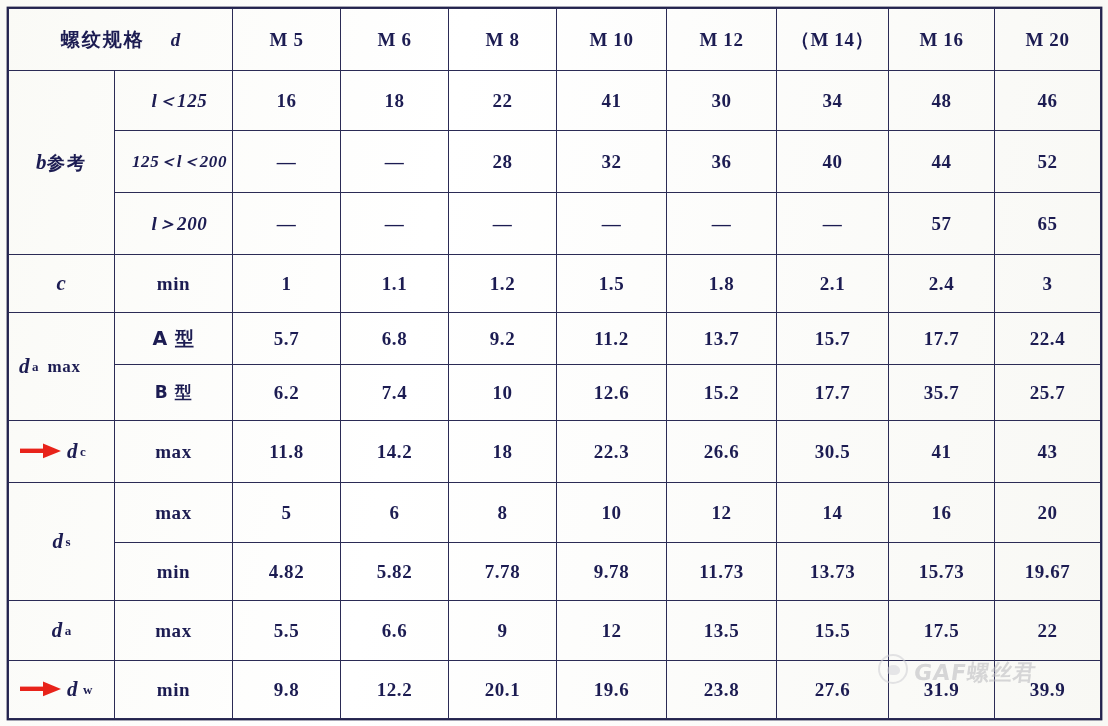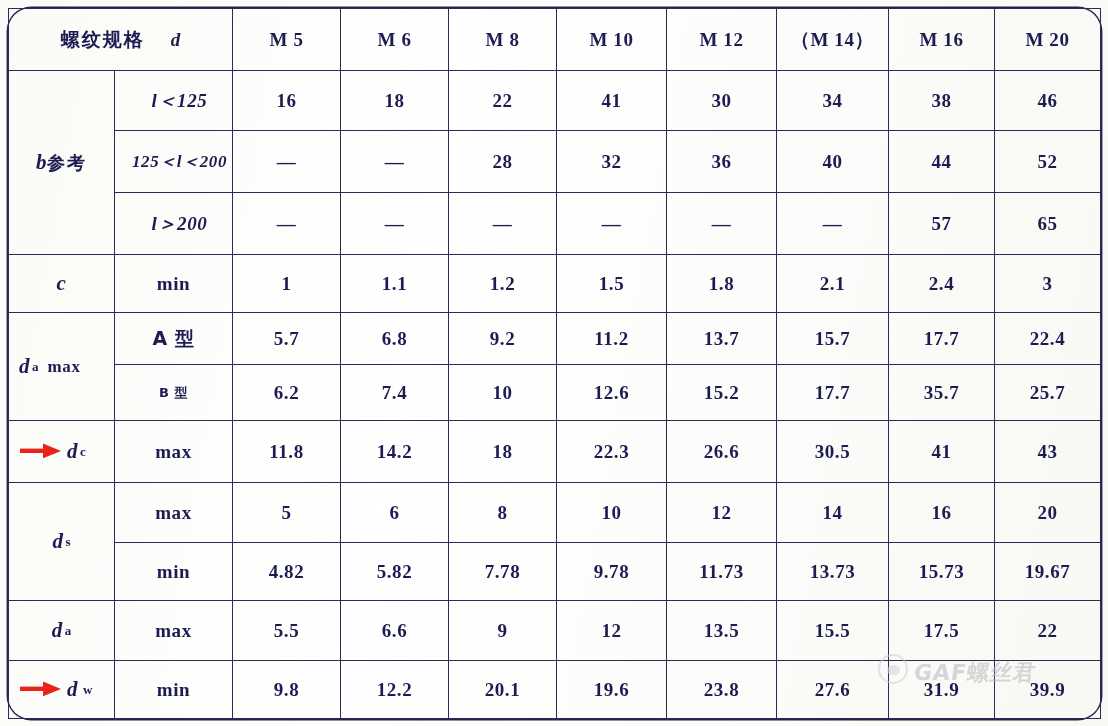--- a/index.html
+++ b/index.html
@@ -35,21 +35,20 @@
   
   table.spec {
     position: absolute;
     left: 8px;
     top: 8px;
     width: 1092px;
     height: 711px;
     border-collapse: collapse;
     table-layout: fixed;
     background: transparent;
-    border-radius: 23px;
   }
 
   table.spec td {
     border: 1px solid #2b2b55;
     text-align: center;
     vertical-align: middle;
     font-size: 19px;
     font-weight: bold;
     letter-spacing: 0.6px;
     color: #1c1c52;
@@ -231,21 +230,21 @@
           <span class="cjk" style="font-size:18px">参考</span>
         </div>
       </td>
       <td class="lbl-sub ital">l＜125</td>
       <td>16</td>
       <td>18</td>
       <td>22</td>
       <td>41</td>
       <td>30</td>
       <td>34</td>
-      <td>38</td>
+      <td>48</td>
       <td>46</td>
     </tr>
     <tr style="height:62px">
       <td class="lbl-sub ital" style="font-size:17px">125＜l＜200</td>
       <td class="dash">—</td>
       <td class="dash">—</td>
       <td>28</td>
       <td>32</td>
       <td>36</td>
       <td>40</td>
@@ -293,21 +292,21 @@
       <td>5.7</td>
       <td>6.8</td>
       <td>9.2</td>
       <td>11.2</td>
       <td>13.7</td>
       <td>15.7</td>
       <td>17.7</td>
       <td>22.4</td>
     </tr>
     <tr style="height:56px">
-      <td class="lbl-sub cjk" style="font-size:13px">B 型</td>
+      <td class="lbl-sub cjk" style="font-size:17px">B 型</td>
       <td>6.2</td>
       <td>7.4</td>
       <td>10</td>
       <td>12.6</td>
       <td>15.2</td>
       <td>17.7</td>
       <td>35.7</td>
       <td>25.7</td>
     </tr>
 

